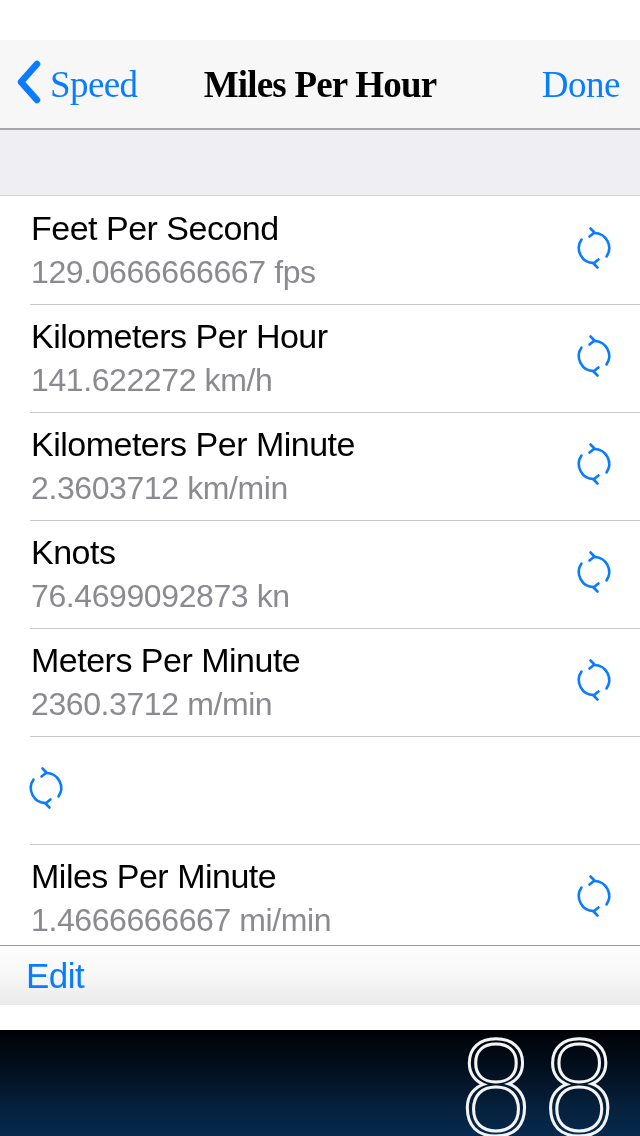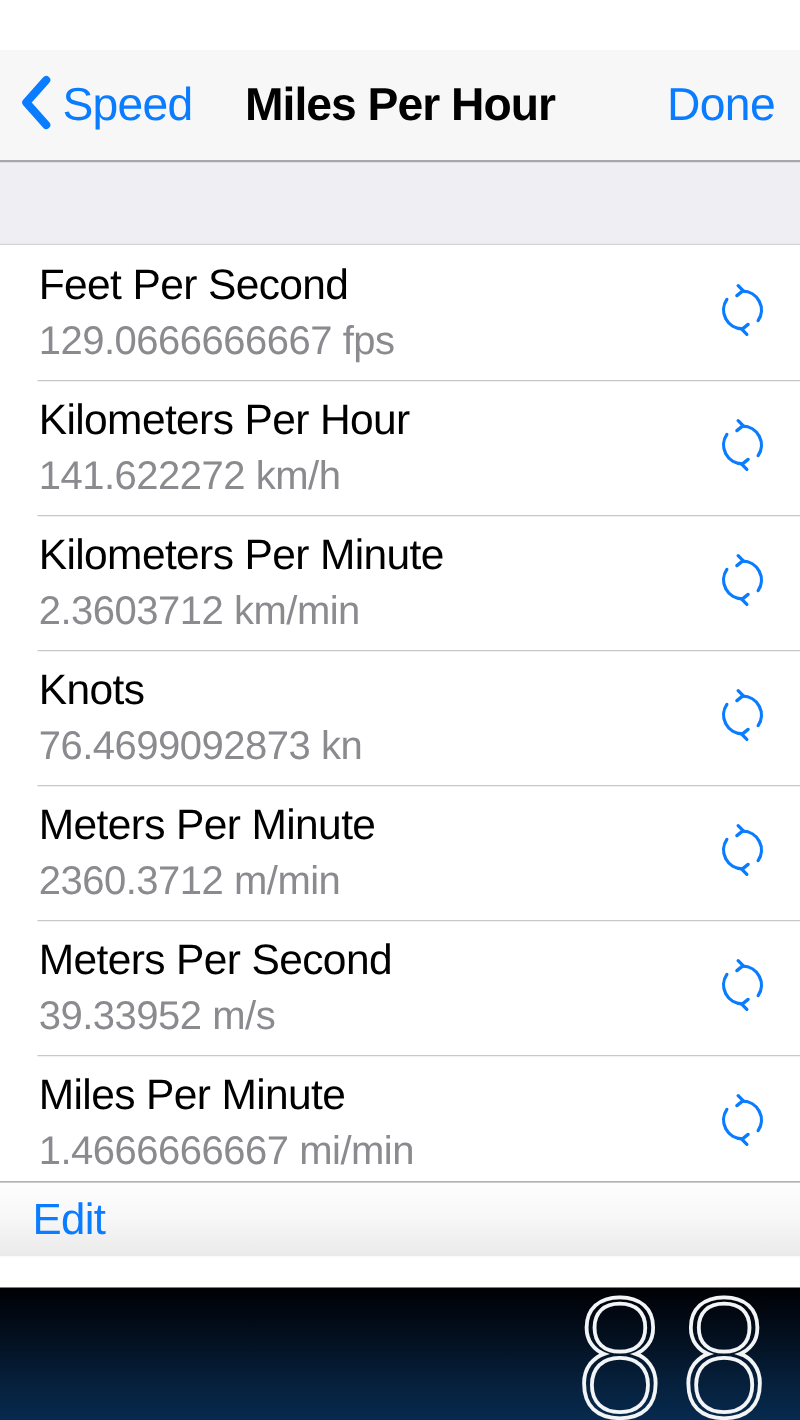--- a/index.html
+++ b/index.html
@@ -65,20 +65,21 @@
   .navbar {
     position: absolute;
     top: 40px; left: 0;
     width: 640px;
     height: 90px;
     background: #f7f7f7;
     border-bottom: 2px solid #a8a8ac;
     box-sizing: border-box;
     display: flex;
     align-items: center;
+    font-family: Liberation Serif, serif;
   }
   .nav-back {
     position: absolute;
     left: 16px;
     display: flex;
     align-items: center;
     gap: 8px;
     cursor: pointer;
   }
   .nav-back-label {
@@ -332,24 +333,20 @@
             <path d="M22 7 A15 15 0 0 1 34.5 30.5" stroke="#0a7cff" stroke-width="2.6" fill="none" stroke-linecap="round"></path>
             <path d="M22 37 A15 15 0 0 1 9.5 13.5" stroke="#0a7cff" stroke-width="2.6" fill="none" stroke-linecap="round"></path>
             <path d="M17.5 10.5 L22.5 6.5 L18.5 2.5" stroke="#0a7cff" stroke-width="2.6" fill="none" stroke-linecap="round" stroke-linejoin="round"></path>
             <path d="M26.5 33.5 L21.5 37.5 L25.5 41.5" stroke="#0a7cff" stroke-width="2.6" fill="none" stroke-linecap="round" stroke-linejoin="round"></path>
           </svg>
         </span>
       </div>
     </div>
 
     <div class="row">
-      <div class="row-text">
-        <div class="row-title">Meters Per Second</div>
-        <div class="row-value">39.33952 m/s</div>
-      </div>
       <div class="row-action">
         <span>
           <svg width="44" height="44" viewBox="0 0 44 44" aria-hidden="true">
             <path d="M22 7 A15 15 0 0 1 34.5 30.5" stroke="#0a7cff" stroke-width="2.6" fill="none" stroke-linecap="round"></path>
             <path d="M22 37 A15 15 0 0 1 9.5 13.5" stroke="#0a7cff" stroke-width="2.6" fill="none" stroke-linecap="round"></path>
             <path d="M17.5 10.5 L22.5 6.5 L18.5 2.5" stroke="#0a7cff" stroke-width="2.6" fill="none" stroke-linecap="round" stroke-linejoin="round"></path>
             <path d="M26.5 33.5 L21.5 37.5 L25.5 41.5" stroke="#0a7cff" stroke-width="2.6" fill="none" stroke-linecap="round" stroke-linejoin="round"></path>
           </svg>
         </span>
       </div>

